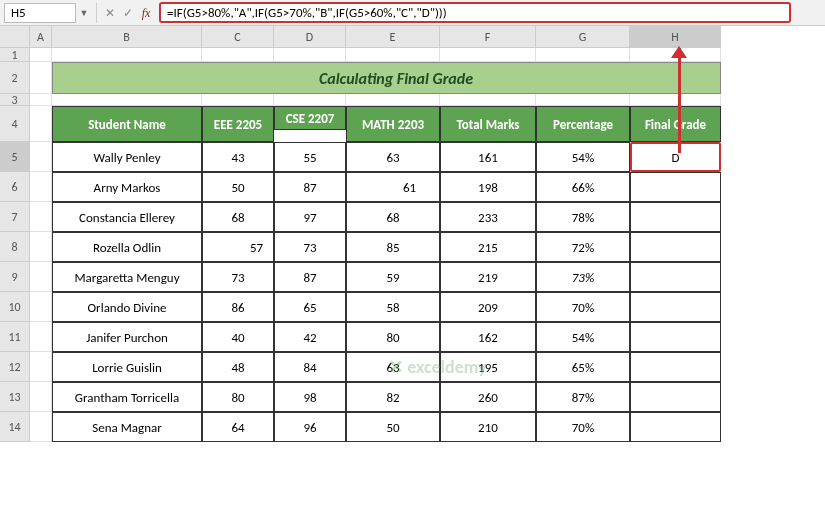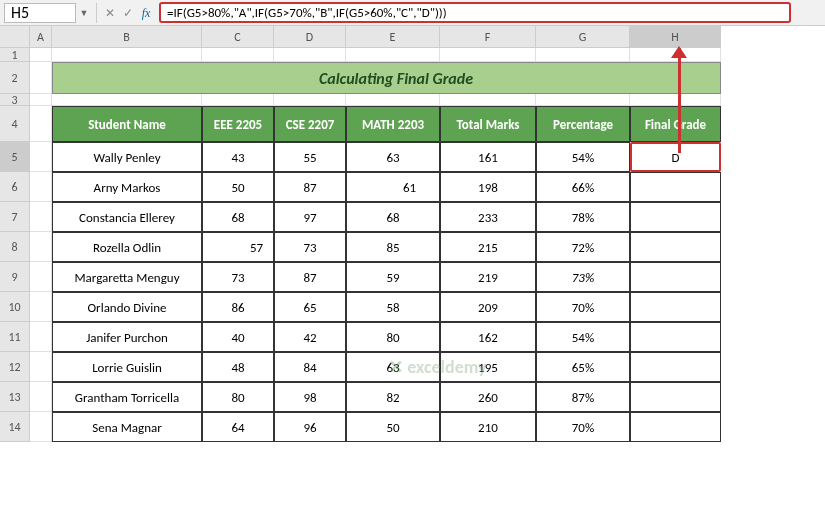--- a/index.html
+++ b/index.html
@@ -19,21 +19,21 @@
       height: 26px;
       padding: 0 4px;
       background: #f1f1f1;
     }
     .name-box {
       width: 72px;
       height: 20px;
       background: #fff;
       border: 1px solid #bbb;
       padding: 0 6px;
-      font-size: 16px;
+      font-size: 13px;
       display: flex;
       align-items: center;
     }
     .name-box-dd {
       width: 16px;
       text-align: center;
       color: #666;
       font-size: 9px;
     }
     .fb-sep {
@@ -46,21 +46,21 @@
       width: 18px;
       height: 18px;
       text-align: center;
       color: #888;
       font-size: 12px;
       cursor: pointer;
       line-height: 18px;
     }
     .fb-btn.fx {
       font-style: italic;
-      color: #0369a1;
+      color: #7f1d1d;
       font-family: 'Times New Roman', serif;
     }
     .formula-input {
       flex: 1;
       height: 21px;
       background: #fff;
       border: 2px solid #cc3030;
       border-radius: 3px;
       padding: 0 6px;
       font-size: 13px;
@@ -262,21 +262,21 @@
           <div class="cell wD h-gap" style="height: 12px;"></div>
           <div class="cell wE h-gap" style="height: 12px;"></div>
           <div class="cell wF h-gap" style="height: 12px;"></div>
           <div class="cell wG h-gap" style="height: 12px;"></div>
           <div class="cell wH h-gap" style="height: 12px;"></div>
         </div>
         <div class="row h-head">
           <div class="cell wA h-head" style="height: 36px;"></div>
           <div class="cell wB h-head th-cell" style="height: 36px;">Student Name</div>
           <div class="cell wC h-head th-cell" style="height: 36px;">EEE 2205</div>
-          <div class="cell wD h-head th-cell" style="height: 36px;">CSE 2207</div>
+          <div class="cell wD h-head th-cell" style="height: 24px;">CSE 2207</div>
           <div class="cell wE h-head th-cell" style="height: 36px;">MATH 2203</div>
           <div class="cell wF h-head th-cell" style="height: 36px;">Total Marks</div>
           <div class="cell wG h-head th-cell" style="height: 36px;">Percentage</div>
           <div class="cell wH h-head th-cell" style="height: 36px;">Final Grade</div>
         </div>
         <div class="row h-row">
           <div class="cell wA h-row" style="height: 30px;"></div>
           <div class="cell wB h-row td-cell" style="height: 30px;">Wally Penley</div>
           <div class="cell wC h-row td-cell" style="height: 30px;">43</div>
           <div class="cell wD h-row td-cell" style="height: 30px;">55</div>

